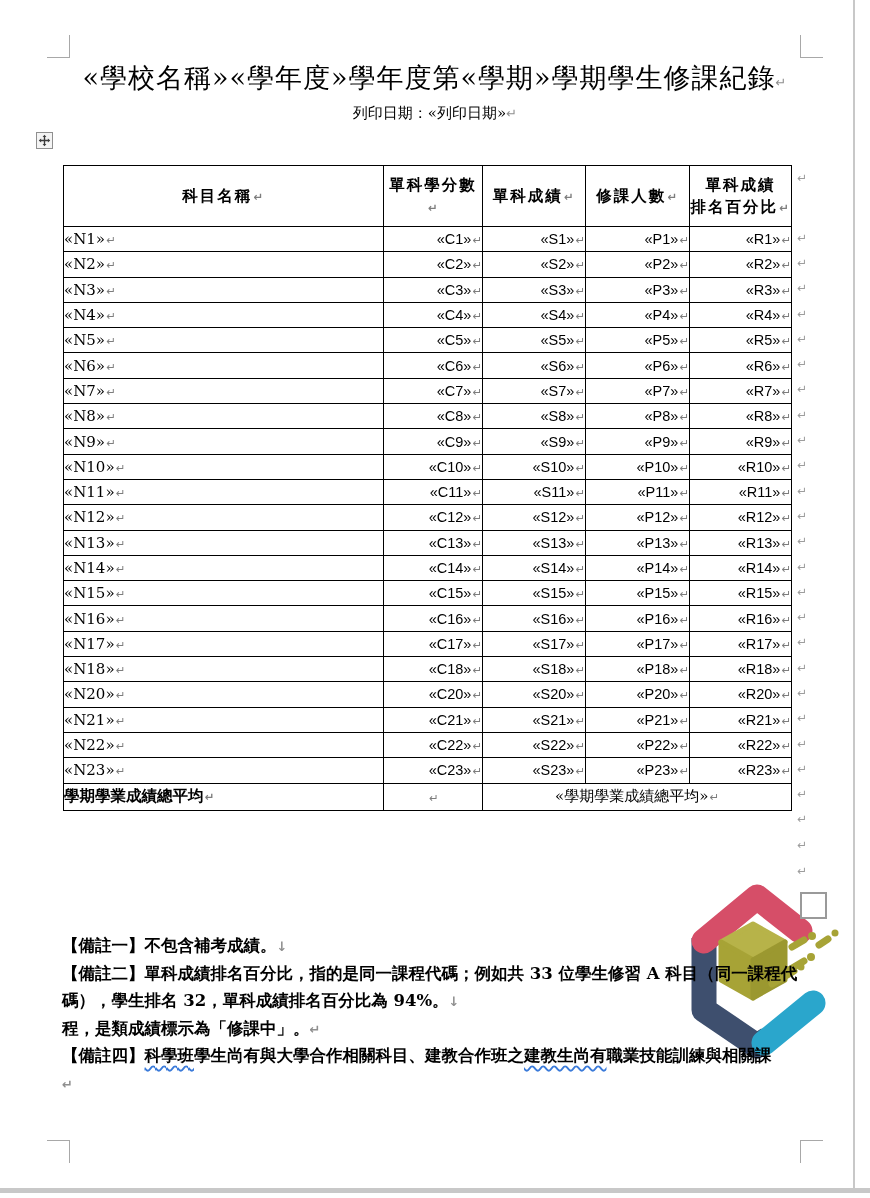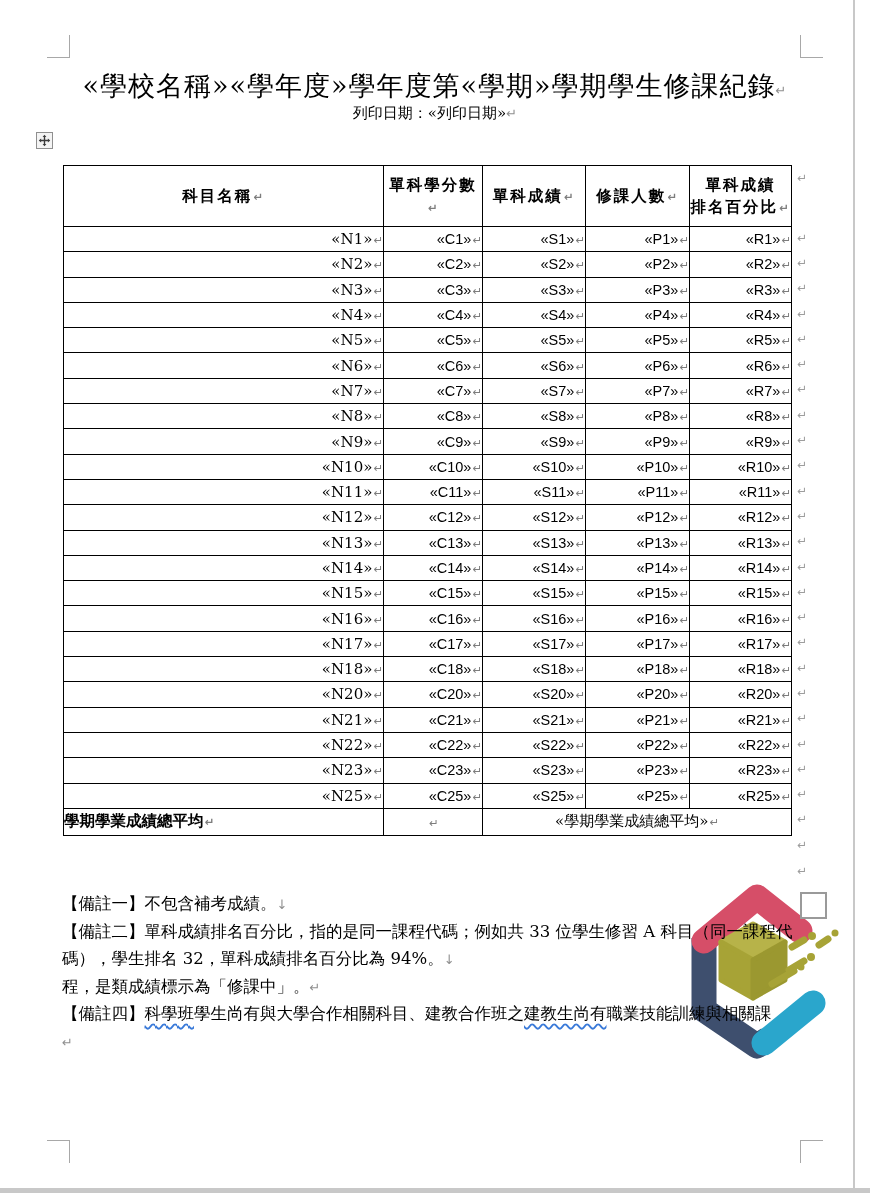--- a/index.html
+++ b/index.html
@@ -8,48 +8,48 @@
   
   .crop{position:absolute;width:22px;height:22px;}
   .crop.tl{left:47px;top:35px;border-right:1px solid var(--c-crop);border-bottom:1px solid var(--c-crop);}
   .crop.tr{left:800px;top:35px;border-left:1px solid var(--c-crop);border-bottom:1px solid var(--c-crop);}
   .crop.bl{left:47px;top:1140px;border-right:1px solid var(--c-crop);border-top:1px solid var(--c-crop);}
   .crop.br{left:800px;top:1140px;border-left:1px solid var(--c-crop);border-top:1px solid var(--c-crop);}
   #right-edge{position:absolute;left:853px;top:0;width:2px;height:1188px;background:var(--c-page_edge);}
   #bottom-edge{position:absolute;left:0;top:1188px;width:870px;height:5px;background:var(--c-page_edge);}
   
   #title{position:absolute;left:65px;top:60px;width:740px;text-align:center;
-         font-size:27px;letter-spacing:1px;white-space:nowrap;margin-top:8px;}
+         font-size:27px;letter-spacing:1px;white-space:nowrap;}
   #print-date{position:absolute;left:65px;top:104px;width:740px;text-align:center;font-size:15px;white-space:nowrap;}
   #student-line{position:absolute;left:57px;top:129px;width:790px;font-size:16px;white-space:pre;}
   #move-handle{position:absolute;left:36px;top:132px;width:17px;height:17px;border:1px solid #8f8f8f;
                background:#f4f4f4;display:flex;align-items:center;justify-content:center;box-sizing:border-box;}
   .mark{font-family:"DejaVu Sans","Liberation Sans",sans-serif;color:var(--c-mark);font-size:13px;}
   .mark.big{font-size:18px;}
   .gram{text-decoration:underline;text-decoration-style:wavy;text-decoration-color:var(--c-grammar);
         text-decoration-thickness:1.5px;text-underline-offset:4px;}
   
   #main-table{position:absolute;left:63px;top:165px;width:728px;border-collapse:collapse;table-layout:fixed;}
   #main-table td,#main-table th{border:1px solid var(--c-border);padding:0;overflow:hidden;vertical-align:middle;}
   #main-table th{height:60px;font-size:15.5px;font-weight:bold;letter-spacing:2px;line-height:22px;}
   tr.data-row{height:25.3px;}
-  td.name-cell{text-align:right;padding-left:3px;font-size:15px;white-space:nowrap;}
+  td.name-cell{text-align:left;padding-left:3px;font-size:15px;white-space:nowrap;}
   td.val-cell{text-align:right;padding-right:7px;font-family:"Liberation Sans","DejaVu Sans",sans-serif;
               font-size:14.5px;white-space:nowrap;}
   .cell-mark{font-family:"DejaVu Sans","Liberation Sans",sans-serif;color:#7d7d7d;font-size:11.5px;margin-left:1px;}
   tr.summary-row{height:27px;}
   td.summary-label{text-align:left;padding-left:4px;font-weight:bold;font-size:15.5px;white-space:nowrap;}
   td.summary-mid{text-align:center;}
   td.summary-value{text-align:center;font-size:15px;white-space:nowrap;}
   #row-end-marks{position:absolute;left:797px;top:165px;width:20px;}
   #row-end-marks .rem{display:flex;align-items:center;}
   #row-end-marks .rem.header{align-items:flex-start;padding-top:6px;box-sizing:border-box;}
   #row-end-marks .rem span{font-family:"DejaVu Sans","Liberation Sans",sans-serif;color:#9d9d9d;font-size:12px;}
   
-  #notes{position:absolute;left:62px;top:890px;width:760px;font-size:16.5px;}
+  #notes{position:absolute;left:62px;top:932px;width:760px;font-size:16.5px;font-weight:bold;}
   .note-line{white-space:pre;line-height:27.6px;height:27.6px;}
   
   #logo{position:absolute;left:680px;top:878px;z-index:0;}
   #title,#print-date,#student-line,#main-table,#notes,#row-end-marks,#move-handle{z-index:2;}
 </style>
 </head>
 <body>
 
 <div id="page">
 
@@ -267,27 +267,20 @@
           <td class="val-cell"><span>«P22»</span><span class="cell-mark">↵</span></td>
           <td class="val-cell"><span>«R22»</span><span class="cell-mark">↵</span></td>
         </tr>
         <tr class="data-row">
           <td class="name-cell"><span>«N23»</span><span class="cell-mark">↵</span></td>
           <td class="val-cell"><span>«C23»</span><span class="cell-mark">↵</span></td>
           <td class="val-cell"><span>«S23»</span><span class="cell-mark">↵</span></td>
           <td class="val-cell"><span>«P23»</span><span class="cell-mark">↵</span></td>
           <td class="val-cell"><span>«R23»</span><span class="cell-mark">↵</span></td>
         </tr>
-        <tr class="data-row">
-          <td class="name-cell"><span>«N25»</span><span class="cell-mark">↵</span></td>
-          <td class="val-cell"><span>«C25»</span><span class="cell-mark">↵</span></td>
-          <td class="val-cell"><span>«S25»</span><span class="cell-mark">↵</span></td>
-          <td class="val-cell"><span>«P25»</span><span class="cell-mark">↵</span></td>
-          <td class="val-cell"><span>«R25»</span><span class="cell-mark">↵</span></td>
-        </tr>
         <tr class="summary-row">
           <td class="summary-label"><span>學期學業成績總平均</span><span class="cell-mark">↵</span></td>
           <td class="summary-mid"><span class="cell-mark">↵</span></td>
           <td class="summary-value" colspan="3"><span>«學期學業成績總平均»</span><span class="cell-mark">↵</span></td>
         </tr>
       </tbody>
   </table>
 
   <div id="row-end-marks">
       <div class="rem header" style="height: 60px;">

